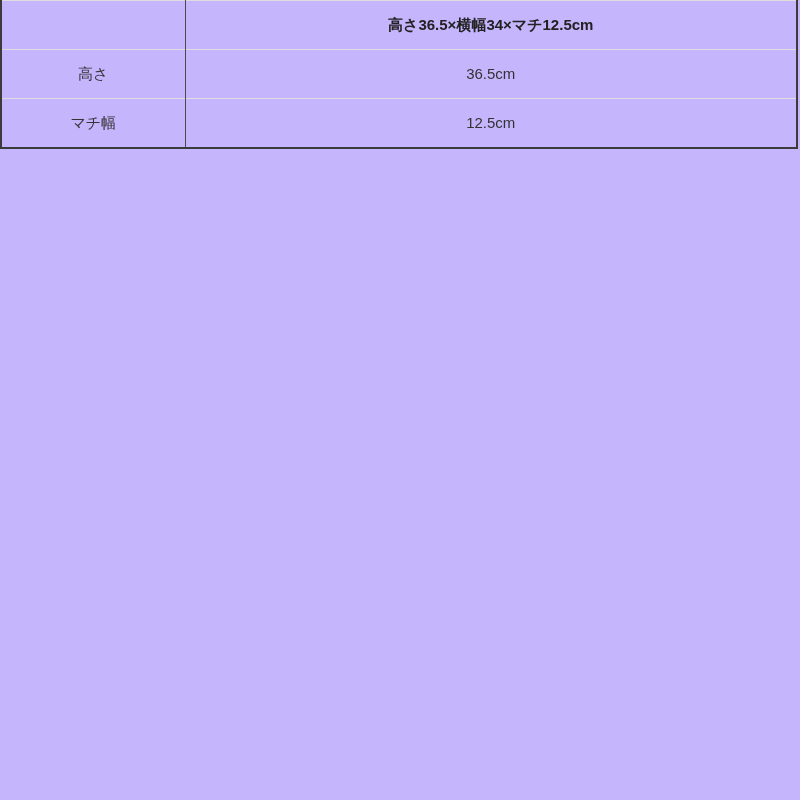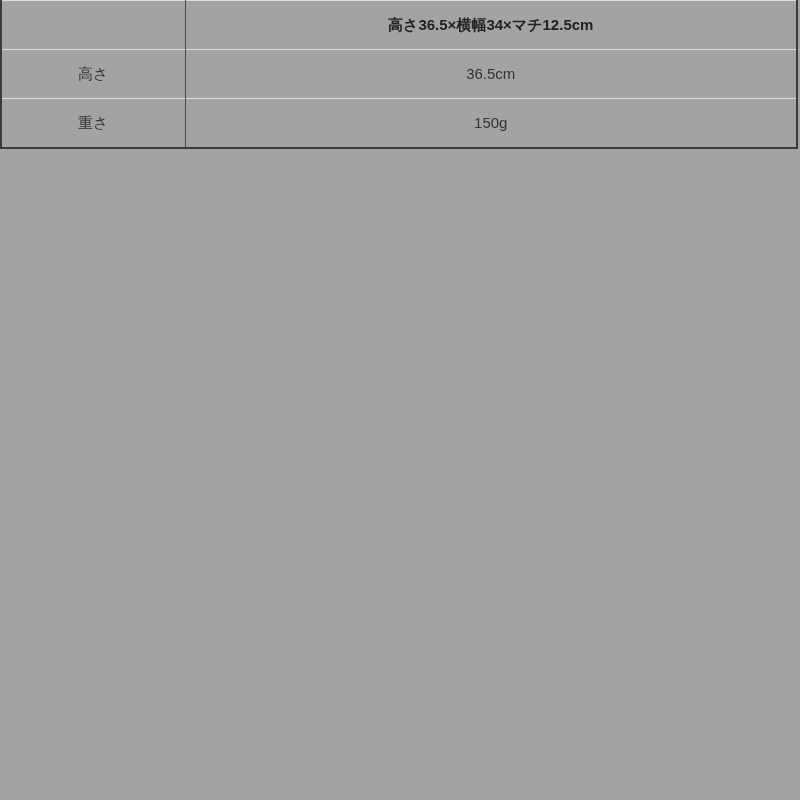--- a/index.html
+++ b/index.html
@@ -6,21 +6,21 @@
     margin: 0;
     padding: 0;
     background: #ffffff;
     width: 800px;
     height: 800px;
     font-family: "Liberation Sans", "DejaVu Sans", sans-serif;
   }
   .page {
     width: 800px;
     height: 800px;
-    background: #a3a3a3;
+    background: #c4b5fd;
     overflow: hidden;
   }
   table.spec-table {
     border-collapse: collapse;
     table-layout: fixed;
     width: 798px;
     margin: 0;
     border-left: 2px solid #3b3b3b;
     border-right: 2px solid #3b3b3b;
     border-bottom: 2px solid #3b3b3b;
@@ -59,18 +59,18 @@
     <tbody>
       <tr>
         <td class="label-cell"></td>
         <td class="header-value">高さ36.5×横幅34×マチ12.5cm</td>
       </tr>
       <tr>
         <td class="label-cell">高さ</td>
         <td class="value-cell">36.5cm</td>
       </tr>
       <tr>
-        <td class="label-cell">重さ</td>
-        <td class="value-cell">150g</td>
+        <td class="label-cell">マチ幅</td>
+        <td class="value-cell">12.5cm</td>
       </tr>
     </tbody>
   </table>
 </div>
 
 </body></html>

